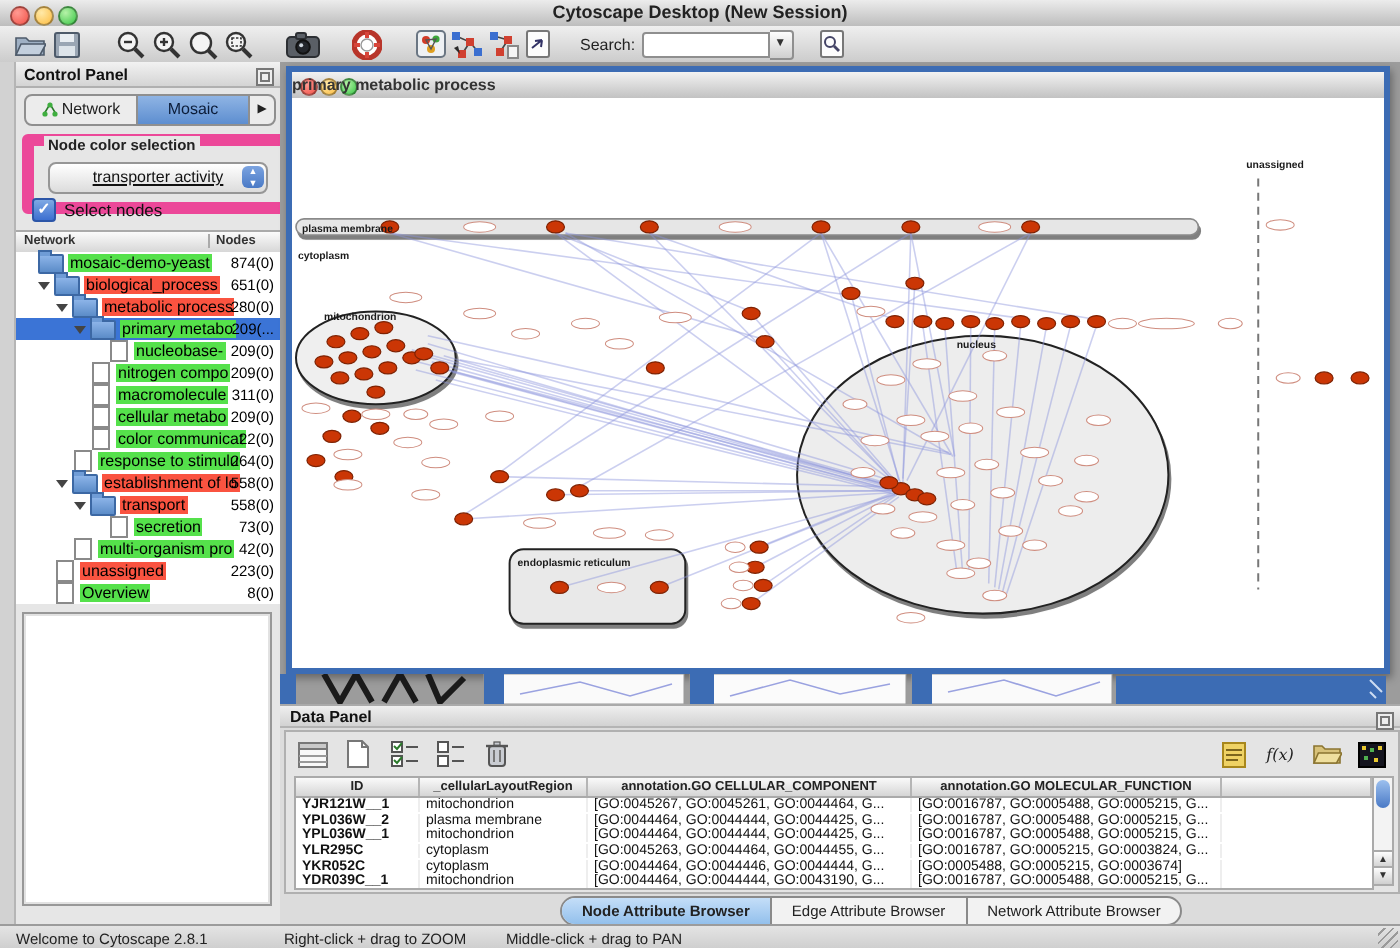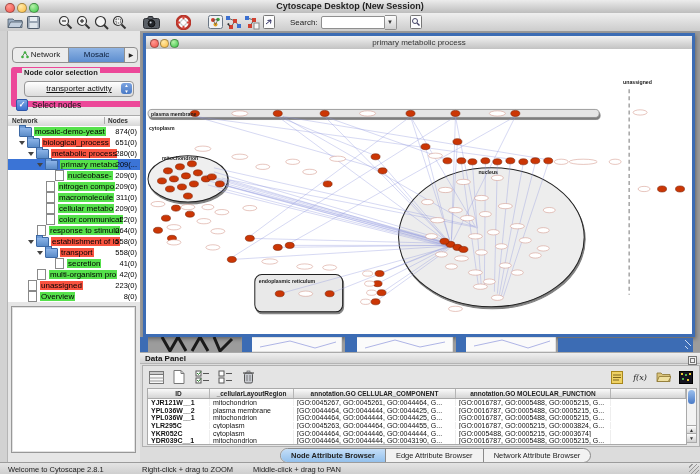--- a/index.html
+++ b/index.html
@@ -68,21 +68,21 @@
   .trow.sel .tval{color:#000;}
   .lvl0{padding-left:3px}.lvl1{padding-left:11px}.lvl2{padding-left:20px}.lvl3{padding-left:29px}.lvl4{padding-left:38px}
   .birdview{position:absolute;left:3px;top:275px;width:123px;height:145px;background:#fff;border:1px solid #989898;
     box-shadow:inset 0 0 0 1px #e2e2e2;}
   
   .desktop{position:absolute;left:140px;top:31px;width:560px;height:321px;background:#9c9c9c;}
   .iframe{position:absolute;left:3px;top:2px;width:546px;height:298px;border:3px solid #3c6cb4;background:#fff;
     box-shadow:1px 2px 4px rgba(0,0,0,.35);}
   .if-title{position:absolute;left:0;top:0;right:0;height:13px;background:linear-gradient(#f2f2f2,#c2c2c2);
     border-bottom:1px solid #8d8d8d;}
-  .if-title .ttl{position:absolute;left:0;right:0;top:1.5px;text-align:center;font-size:8px;font-weight:normal;color:#333;}
+  .if-title .ttl{position:absolute;left:0;right:0;top:1.5px;text-align:left;font-size:8px;font-weight:bold;color:#333;}
   .tl2{position:absolute;top:3px;width:7px;height:7px;border-radius:50%;border:0.5px solid rgba(0,0,0,.35);}
   .tl2.r{left:4px;background:radial-gradient(circle at 35% 30%,#ff9a92,#f25248);}
   .tl2.y{left:14px;background:radial-gradient(circle at 35% 30%,#ffe9a8,#fdbc40);}
   .tl2.g{left:24px;background:radial-gradient(circle at 35% 30%,#b6f2a8,#38c545);}
   .if-canvas{position:absolute;left:0;top:13px;right:0;bottom:0;background:#fff;overflow:hidden;}
   .if-canvas svg{display:block;width:100%;height:100%;}
   .region-shape{filter:drop-shadow(1.5px 2px 0 rgba(0,0,0,.5));}
   .peek{position:absolute;left:0;top:306px;width:560px;height:15px;}
   
   .dpanel{position:absolute;left:140px;top:352px;width:560px;height:110px;background:#dcdcdc;}
@@ -229,20 +229,24 @@
           <rect x="1.5" y="0.5" width="11" height="13" rx="1" fill="#fcfcfc" stroke="#777"></rect>
           <circle cx="6" cy="6" r="2.5" fill="none" stroke="#446" stroke-width="1"></circle>
           <line x1="8" y1="8" x2="10.5" y2="10.5" stroke="#446" stroke-width="1.4"></line>
         </svg>
       </span>
   </div>
 
   <div class="grip-strip"></div>
 
   <div class="cpanel">
+    <div class="cp-head">
+      <span>Control Panel</span>
+      <span class="float-ic"></span>
+    </div>
     <div class="cp-tabs">
       <div class="cp-tab">
         <svg width="8" height="8" viewBox="0 0 8 8">
             <path d="M1 6 L4 1 L7 6" stroke="#2a7a2a" stroke-width="0.8" fill="none"></path>
             <circle cx="1.5" cy="6" r="1.3" fill="#3fae3f"></circle>
             <circle cx="4" cy="1.5" r="1.3" fill="#3fae3f"></circle>
             <circle cx="6.5" cy="6" r="1.3" fill="#3fae3f"></circle>
           </svg>
         <span>Network</span>
       </div>
@@ -336,21 +340,21 @@
       <div class="trow lvl3">
           <span class="tri"></span>
           <span class="fold"></span>
           <span class="chip red">transport</span>
           <span class="tval">558(0)</span>
         </div>
       <div class="trow lvl4">
           <span class="tri hid"></span>
           <span class="leafi"></span>
           <span class="chip green">secretion</span>
-          <span class="tval">41(0)</span>
+          <span class="tval">73(0)</span>
         </div>
       <div class="trow lvl2">
           <span class="tri hid"></span>
           <span class="leafi"></span>
           <span class="chip green">multi-organism pro</span>
           <span class="tval">42(0)</span>
         </div>
       <div class="trow lvl1">
           <span class="tri hid"></span>
           <span class="leafi"></span>

